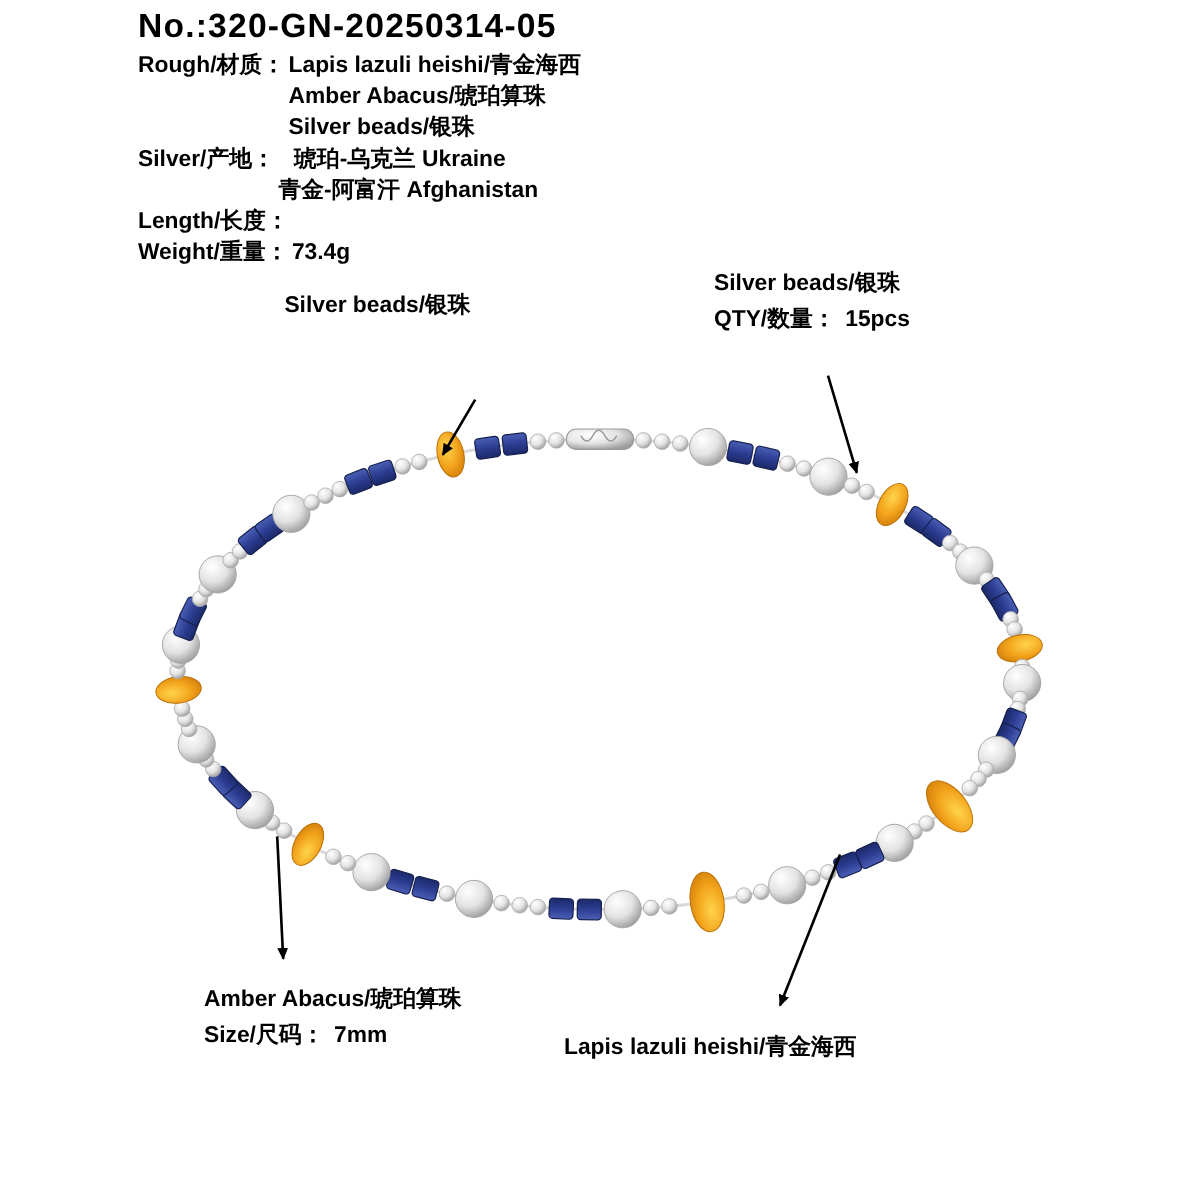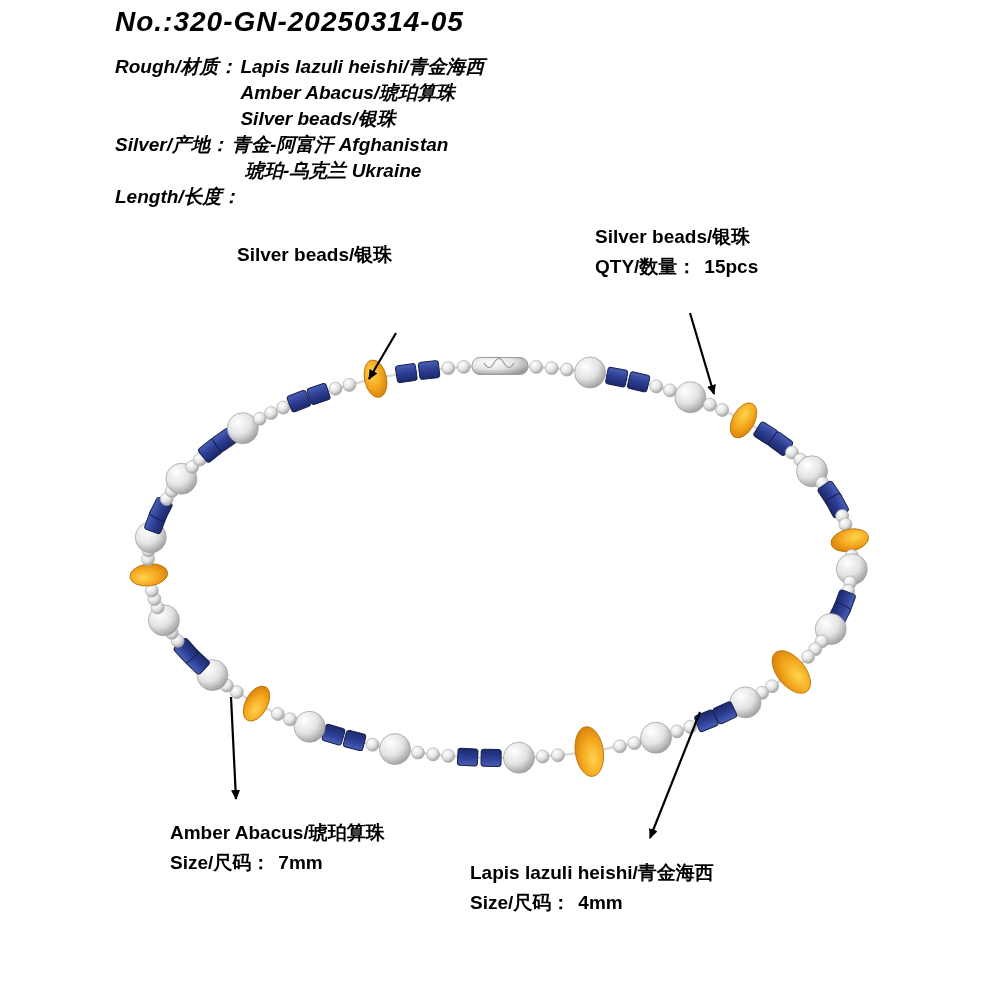--- a/index.html
+++ b/index.html
@@ -2,23 +2,23 @@
 <html><head>
 <meta charset="utf-8">
 <style>
   html,body{margin:0;padding:0;background:#ffffff;}
   body{
     width:1000px;height:1000px;position:relative;overflow:hidden;
     font-family:"Liberation Sans", sans-serif;color:#000;
   }
   .abs{position:absolute;}
   
-  .header{left:115px;top:6px;font-style:italic;}
+  .header{left:115px;top:6px;}
   .prod-no{font-size:28px;font-weight:700;letter-spacing:1px;white-space:nowrap;}
-  .specs{margin-top:16px;font-size:19px;font-weight:700;line-height:26px;}
+  .specs{margin-top:4px;font-size:19px;font-weight:700;line-height:26px;}
   .spec-row{display:flex;align-items:flex-start;}
   .spec-lbl{white-space:pre;margin-right:3px;}
   .spec-vals{display:flex;flex-direction:column;}
   .spec-vals .v{white-space:pre;}
   .spec-vals .v.indent2{padding-left:13px;}
   
   .callout{font-size:19px;font-weight:700;line-height:30px;white-space:nowrap;}
   .c-line .val{margin-left:8px;}
   
   #necklace-svg{left:0;top:0;}
@@ -170,40 +170,45 @@
       <span class="spec-lbl">Rough/材质：</span>
       <span class="spec-vals">
         <span class="v">Lapis lazuli heishi/青金海西</span>
         <span class="v">Amber Abacus/琥珀算珠</span>
         <span class="v">Silver beads/银珠</span>
       </span>
     </div>
     <div class="spec-row">
       <span class="spec-lbl">Silver/产地：</span>
       <span class="spec-vals">
+        <span class="v indent2">琥珀-乌克兰 Ukraine</span>
         <span class="v">青金-阿富汗 Afghanistan</span>
-        <span class="v indent2">琥珀-乌克兰 Ukraine</span>
       </span>
     </div>
     <div class="spec-row">
       <span class="spec-lbl">Length/长度：</span>
+    </div>
+    <div class="spec-row">
+      <span class="spec-lbl">Weight/重量：</span>
+      <span class="spec-vals">
+          <span class="v">73.4g</span>
+        </span>
     </div>
   </div>
 </div>
 
 <div class="abs callout" style="left:237px;top:240px;">
   <div class="c-title">Silver beads/银珠</div>
 </div>
 
 <div class="abs callout" style="left:595px;top:222px;">
   <div class="c-title">Silver beads/银珠</div>
   <div class="c-line"><span>QTY/数量：</span><span class="val">15pcs</span></div>
 </div>
 
 <div class="abs callout" style="left:170px;top:818px;">
   <div class="c-title">Amber Abacus/琥珀算珠</div>
   <div class="c-line"><span>Size/尺码：</span><span class="val">7mm</span></div>
 </div>
 
 <div class="abs callout" style="left:470px;top:858px;">
   <div class="c-title">Lapis lazuli heishi/青金海西</div>
-  <div class="c-line"><span>Size/尺码：</span><span class="val">4mm</span></div>
 </div>
 
 </body></html>

